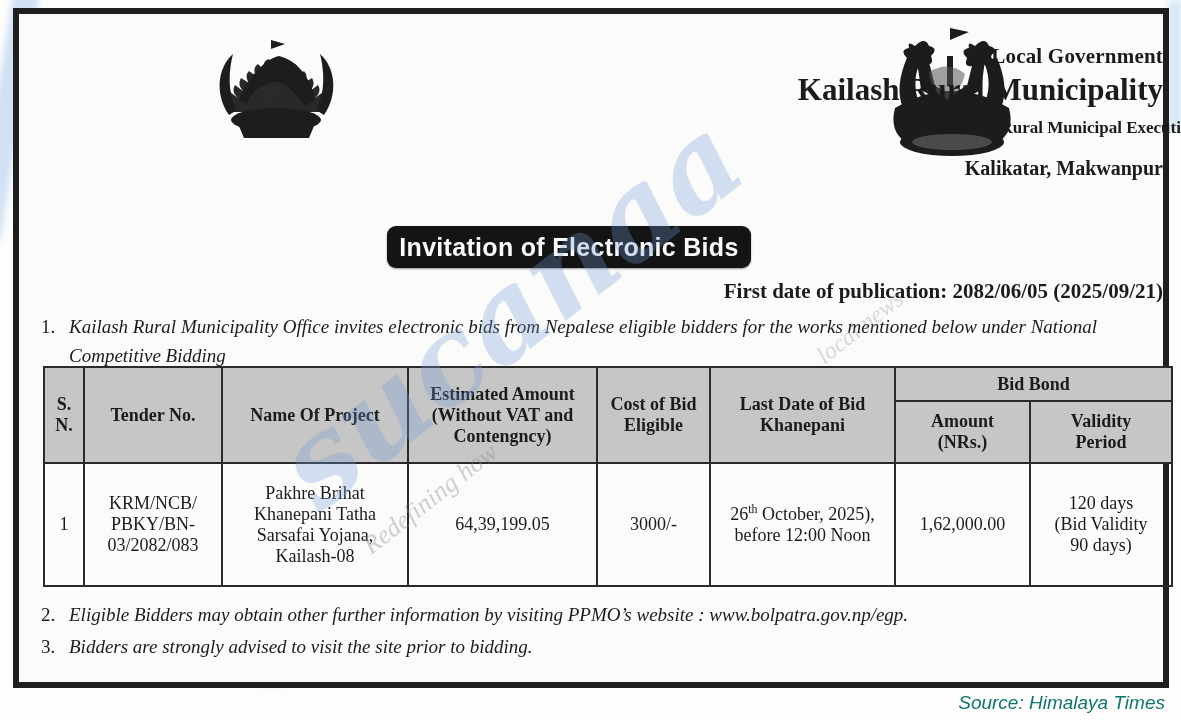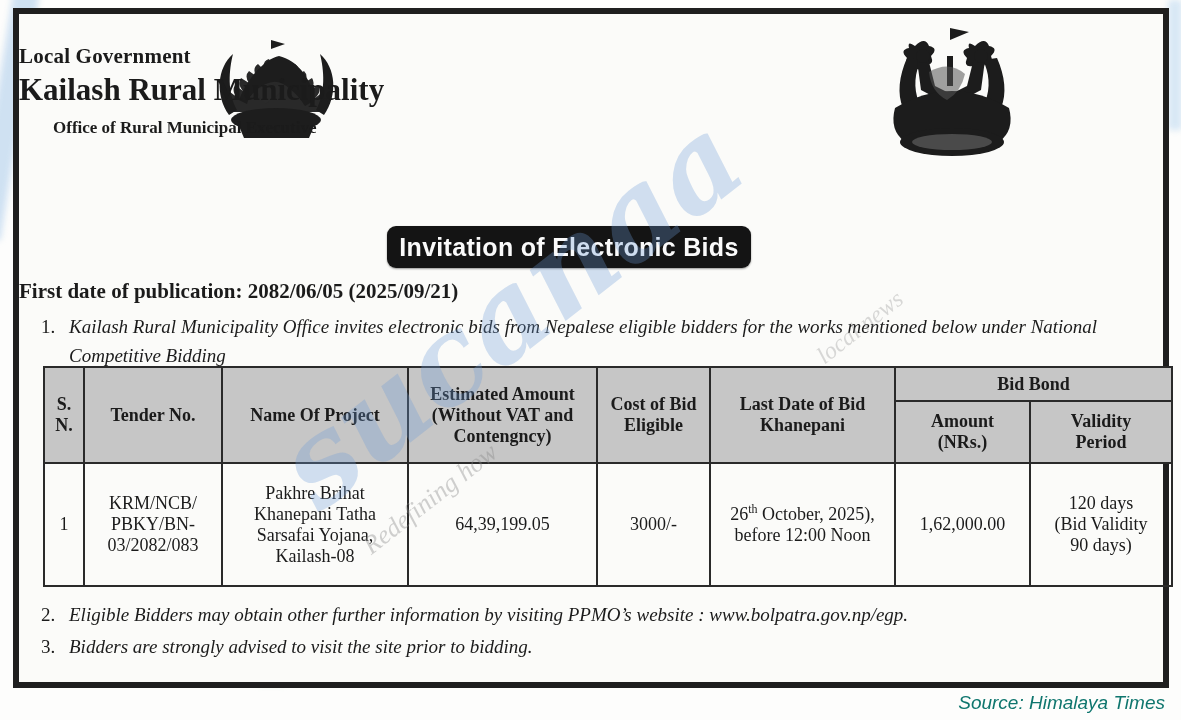--- a/index.html
+++ b/index.html
@@ -4,21 +4,21 @@
 <style>
   html,body{margin:0;padding:0;background:#ffffff;}
   #page{position:relative;width:1181px;height:720px;background:#fdfdfc;overflow:hidden;
         font-family:"Liberation Serif", serif;color:#1b1b1b;}
   
   .streak{position:absolute;pointer-events:none;}
   
   #notice-box{position:absolute;left:13px;top:8px;width:1156px;height:680px;
       border:6px solid #1f1f1f;background:#fbfbf9;box-sizing:border-box;}
   .abs{position:absolute;}
-  .center-text{text-align:left;width:100%;left:0;}
+  .center-text{text-align:right;width:100%;left:0;}
   .hline1{top:30px;font-size:21px;font-weight:bold;letter-spacing:.2px;}
   .hline2{top:58px;font-size:31px;font-weight:bold;}
   .hline3{top:104px;font-size:17px;font-weight:bold;padding-left:34px;}
   .hline4{top:143px;font-size:20px;font-weight:bold;}
   .hline5{top:174px;font-size:20px;font-weight:bold;}
   #banner{left:368px;top:212px;width:364px;height:42px;background:#141414;border-radius:9px;
       display:flex;align-items:center;justify-content:center;box-shadow:0 1px 2px rgba(0,0,0,.4);}
   #banner span{color:#fafafa;font-family:"Liberation Sans", sans-serif;font-weight:bold;
       font-size:25px;letter-spacing:.3px;}
   #pub-line{top:265px;font-size:21px;font-weight:bold;}
@@ -90,20 +90,21 @@
         <path d="M18 92 q57 -34 114 0 q6 22 -10 34 l-94 0 q-16 -12 -10 -34 Z"></path>
         <path d="M52 56 q20 -12 36 2 q-4 18 -18 26 q-16 -8 -18 -28 Z" fill="#555" fill-opacity="0.55"></path>
         <ellipse cx="75" cy="126" rx="52" ry="14"></ellipse>
         <ellipse cx="75" cy="126" rx="40" ry="8" fill="#4a4a4a"></ellipse>
       </g>
     </svg>
 
     <div class="abs center-text hline1">Local Government</div>
     <div class="abs center-text hline2">Kailash Rural Municipality</div>
     <div class="abs center-text hline3">Office of Rural Municipal Executive</div>
+    <div class="abs center-text hline4">Kalikatar, Makwanpur</div>
 
     <div id="banner" class="abs">
       <span>Invitation of Electronic Bids</span>
     </div>
 
     <div class="abs center-text" id="pub-line">First date of publication: 2082/06/05 (2025/09/21)</div>
 
     <div class="abs note" id="note-1">
       <span class="num">1.</span>
       <span class="txt">Kailash Rural Municipality Office invites electronic bids from Nepalese eligible bidders for the works mentioned below under National Competitive Bidding</span>

